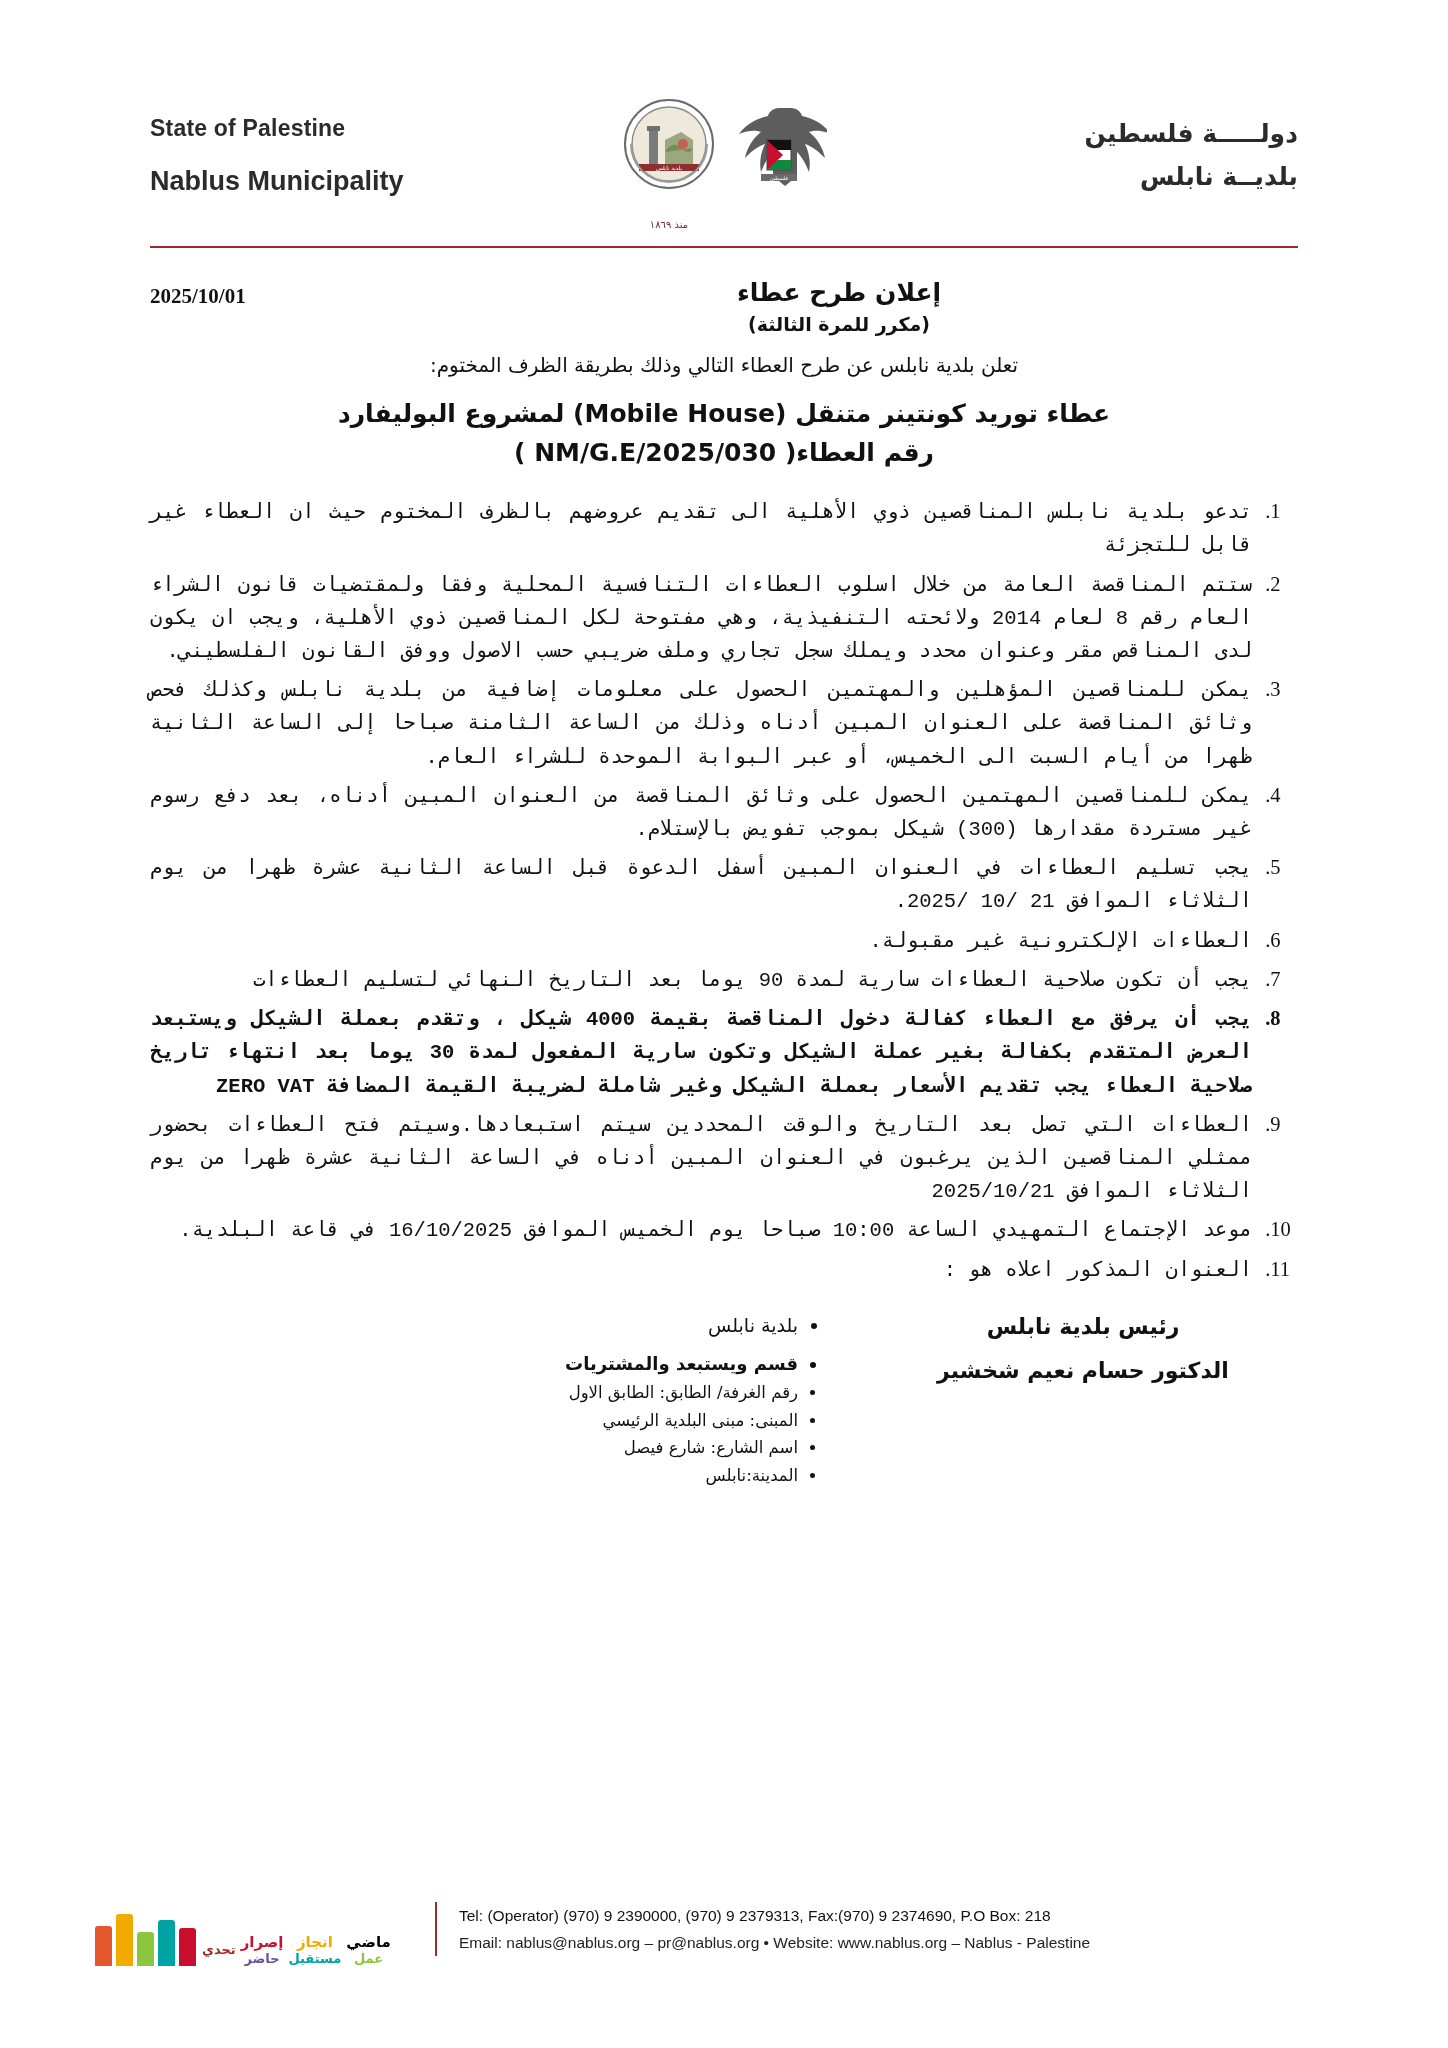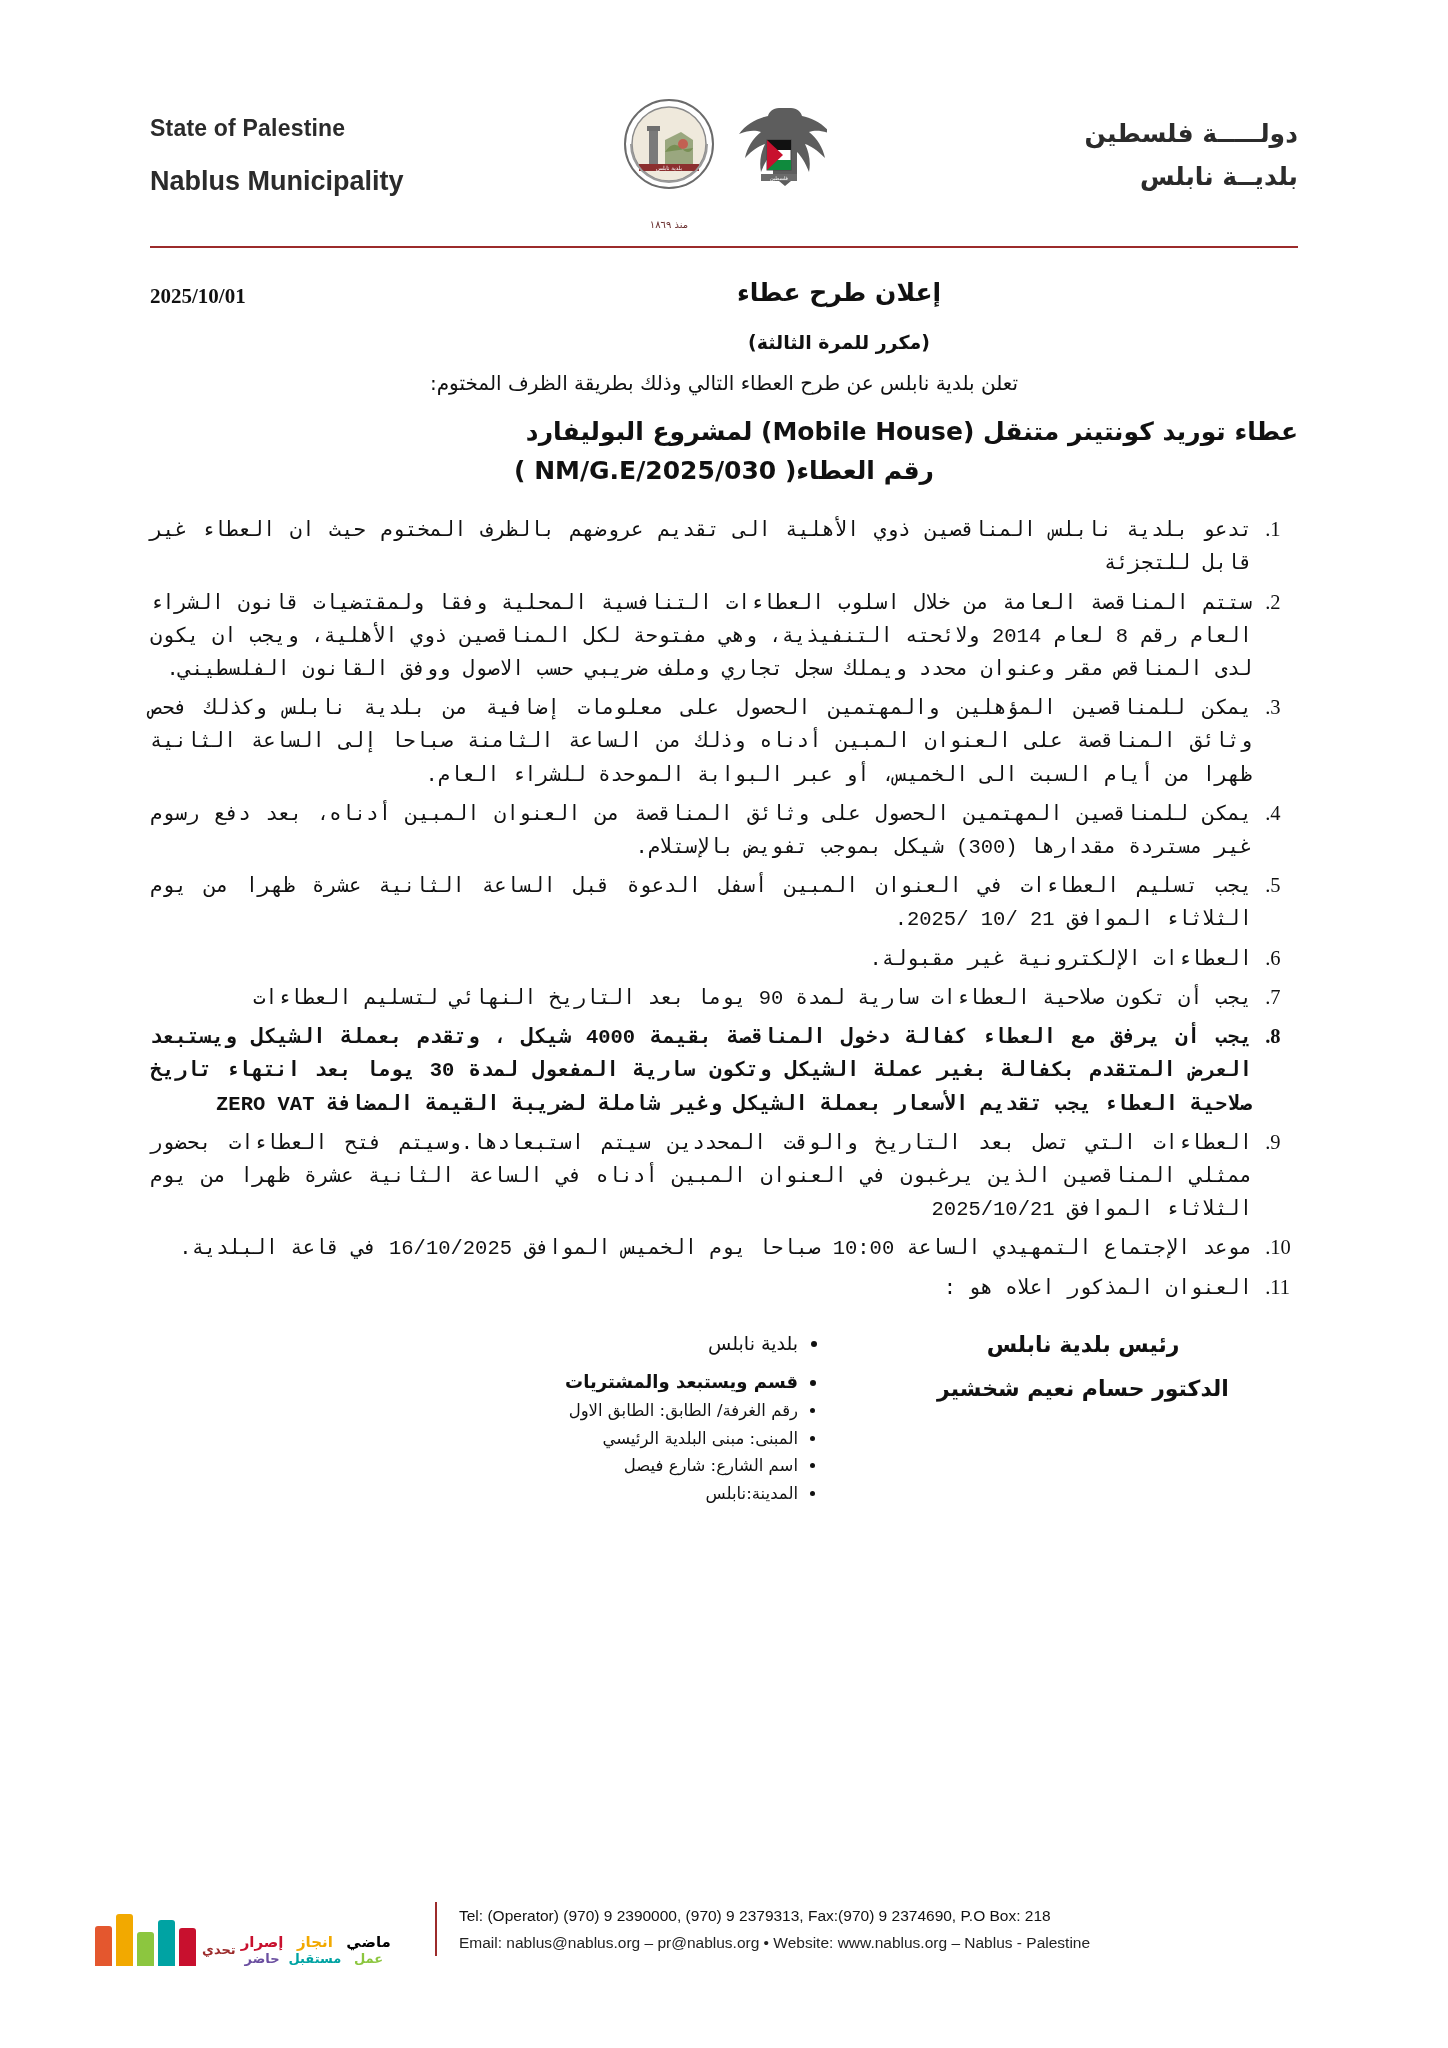--- a/index.html
+++ b/index.html
@@ -114,31 +114,32 @@
     margin-right: -230px;
   }
   .title-main {
     font-size: 25px;
     font-weight: bold;
     letter-spacing: 1px;
   }
   .title-sub {
     font-size: 19px;
     font-weight: bold;
-    margin-top: 24px;
+    margin-top: 6px;
   }
   .spacer-right { width: 230px; }
 
   .intro {
     margin-top: 18px;
     font-size: 20px;
     text-align: center;
   }
   .tender-name {
     margin-top: 16px;
+    text-align: center;
     font-size: 25px;
     font-weight: bold;
     line-height: 1.65;
   }
   .tender-no {
     text-align: center;
     font-size: 25px;
     font-weight: bold;
     margin-top: 4px;
   }

